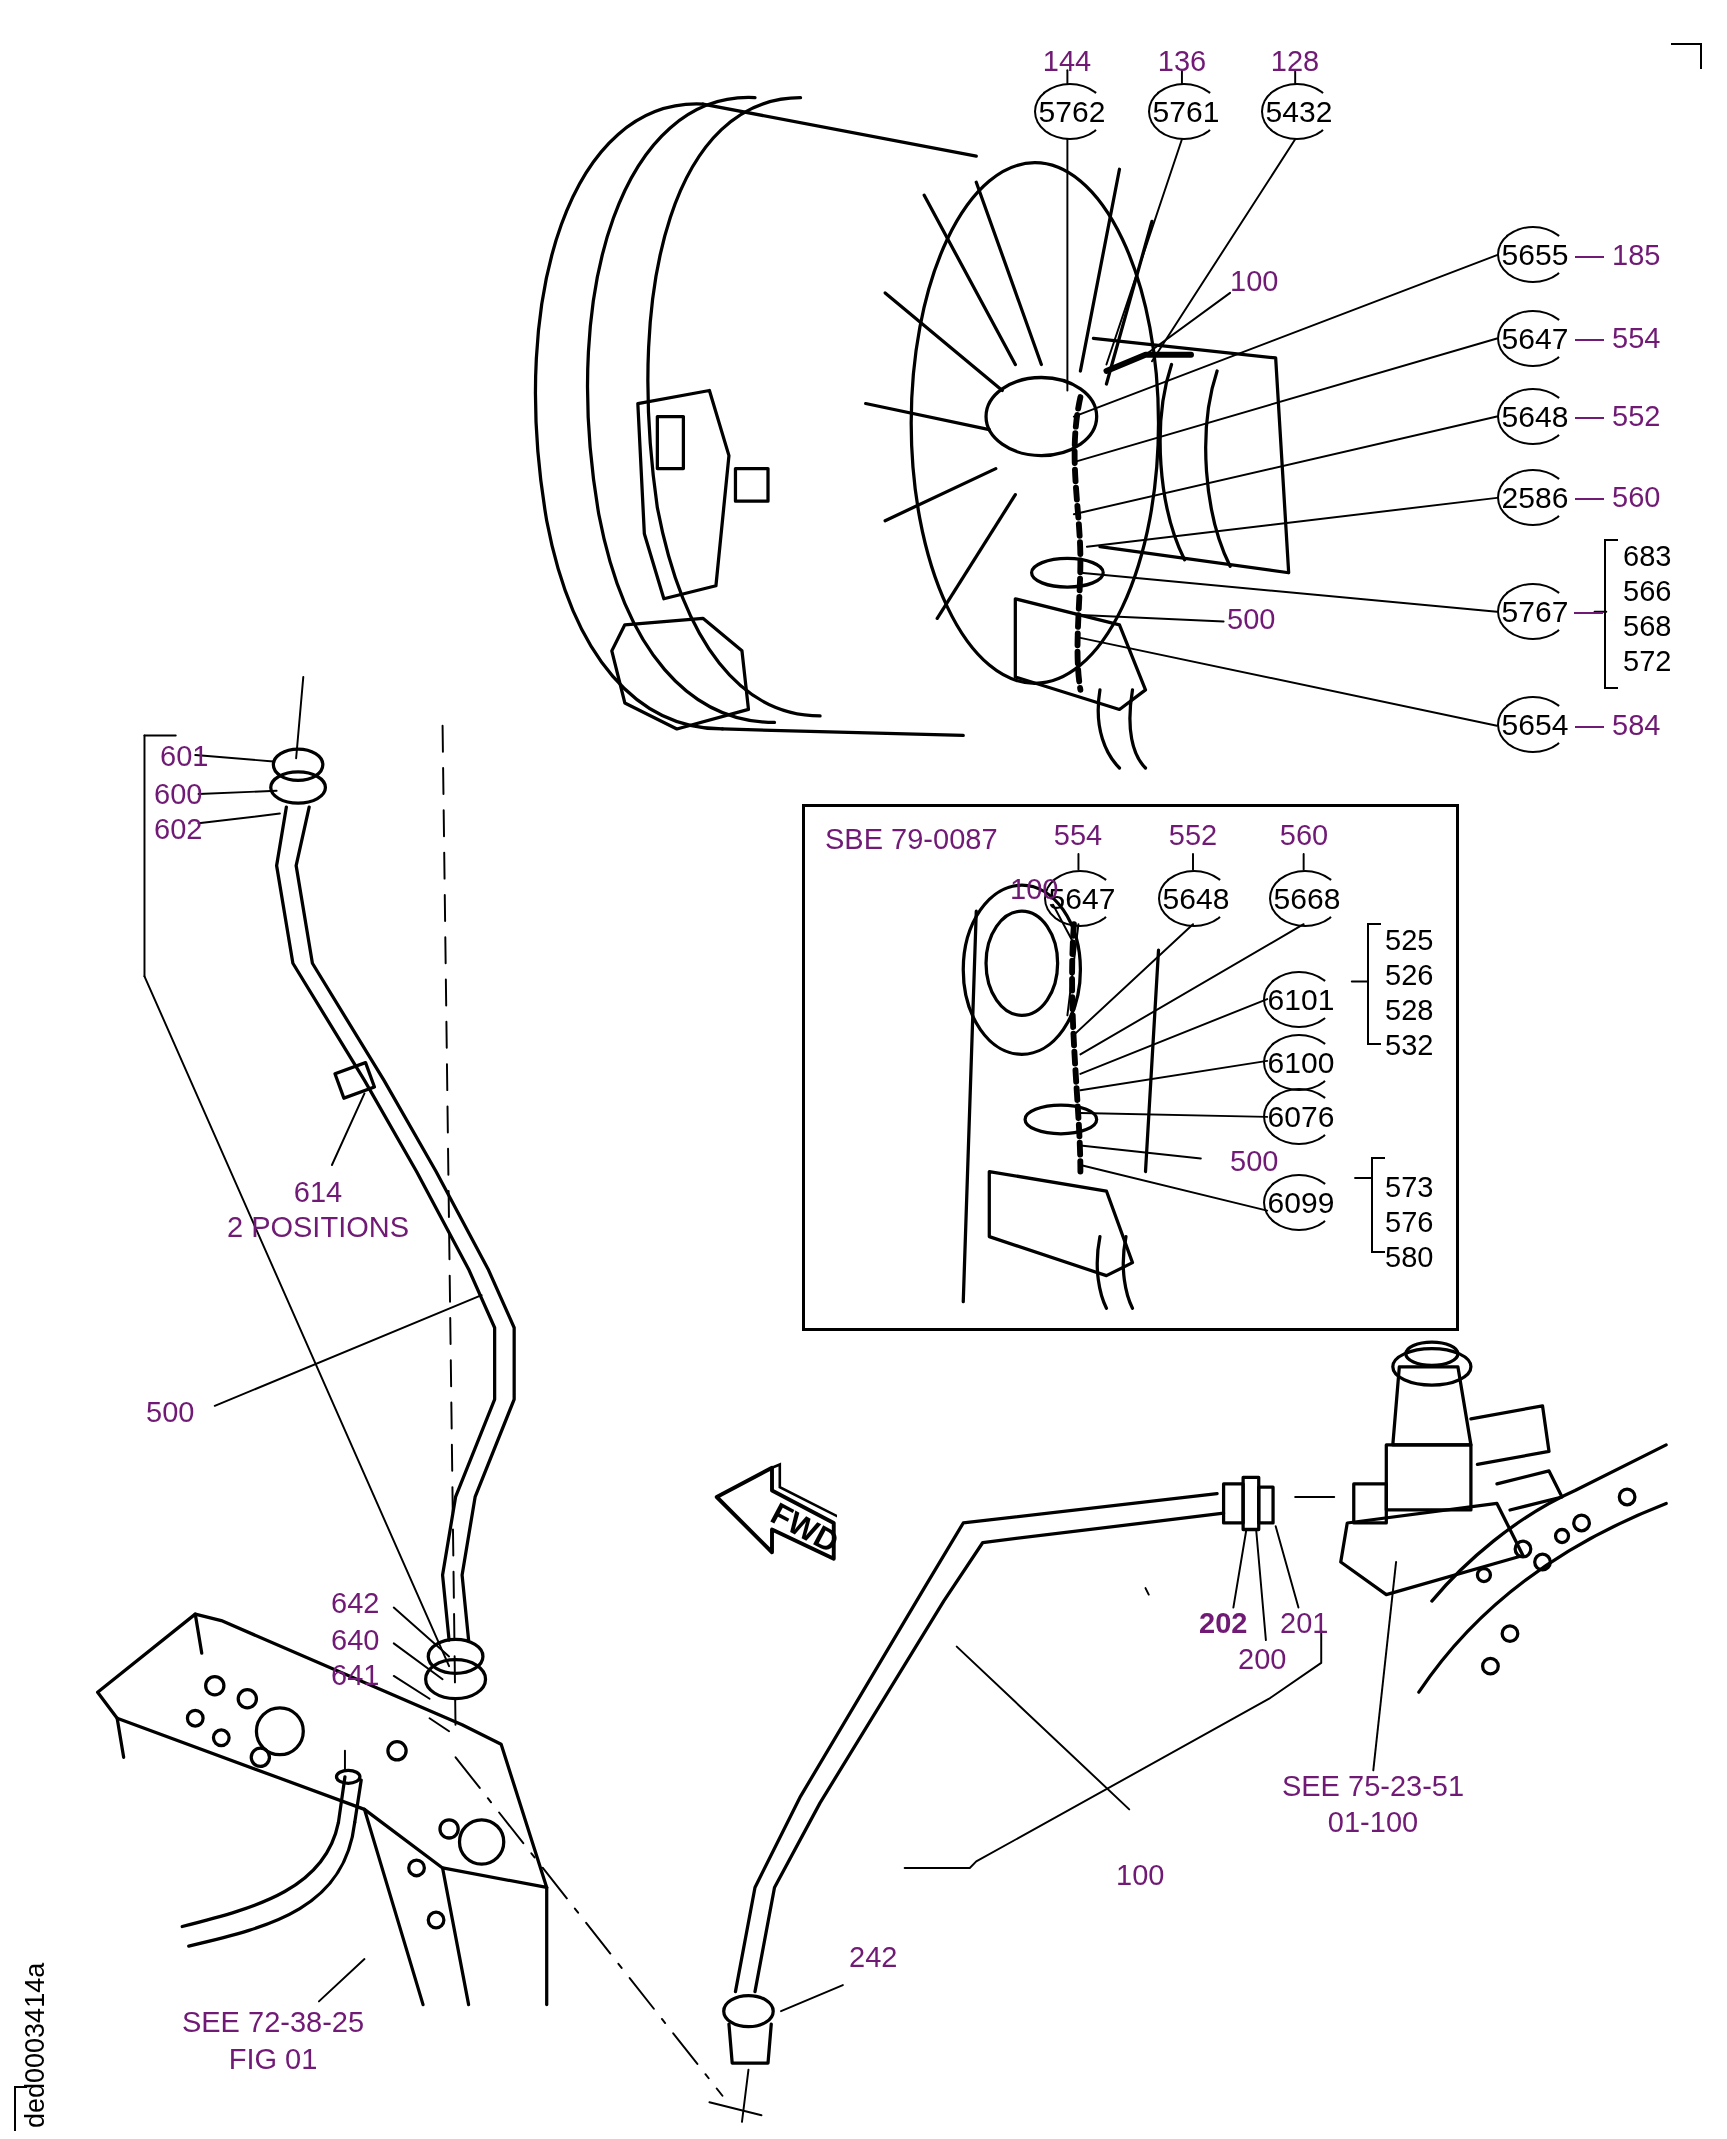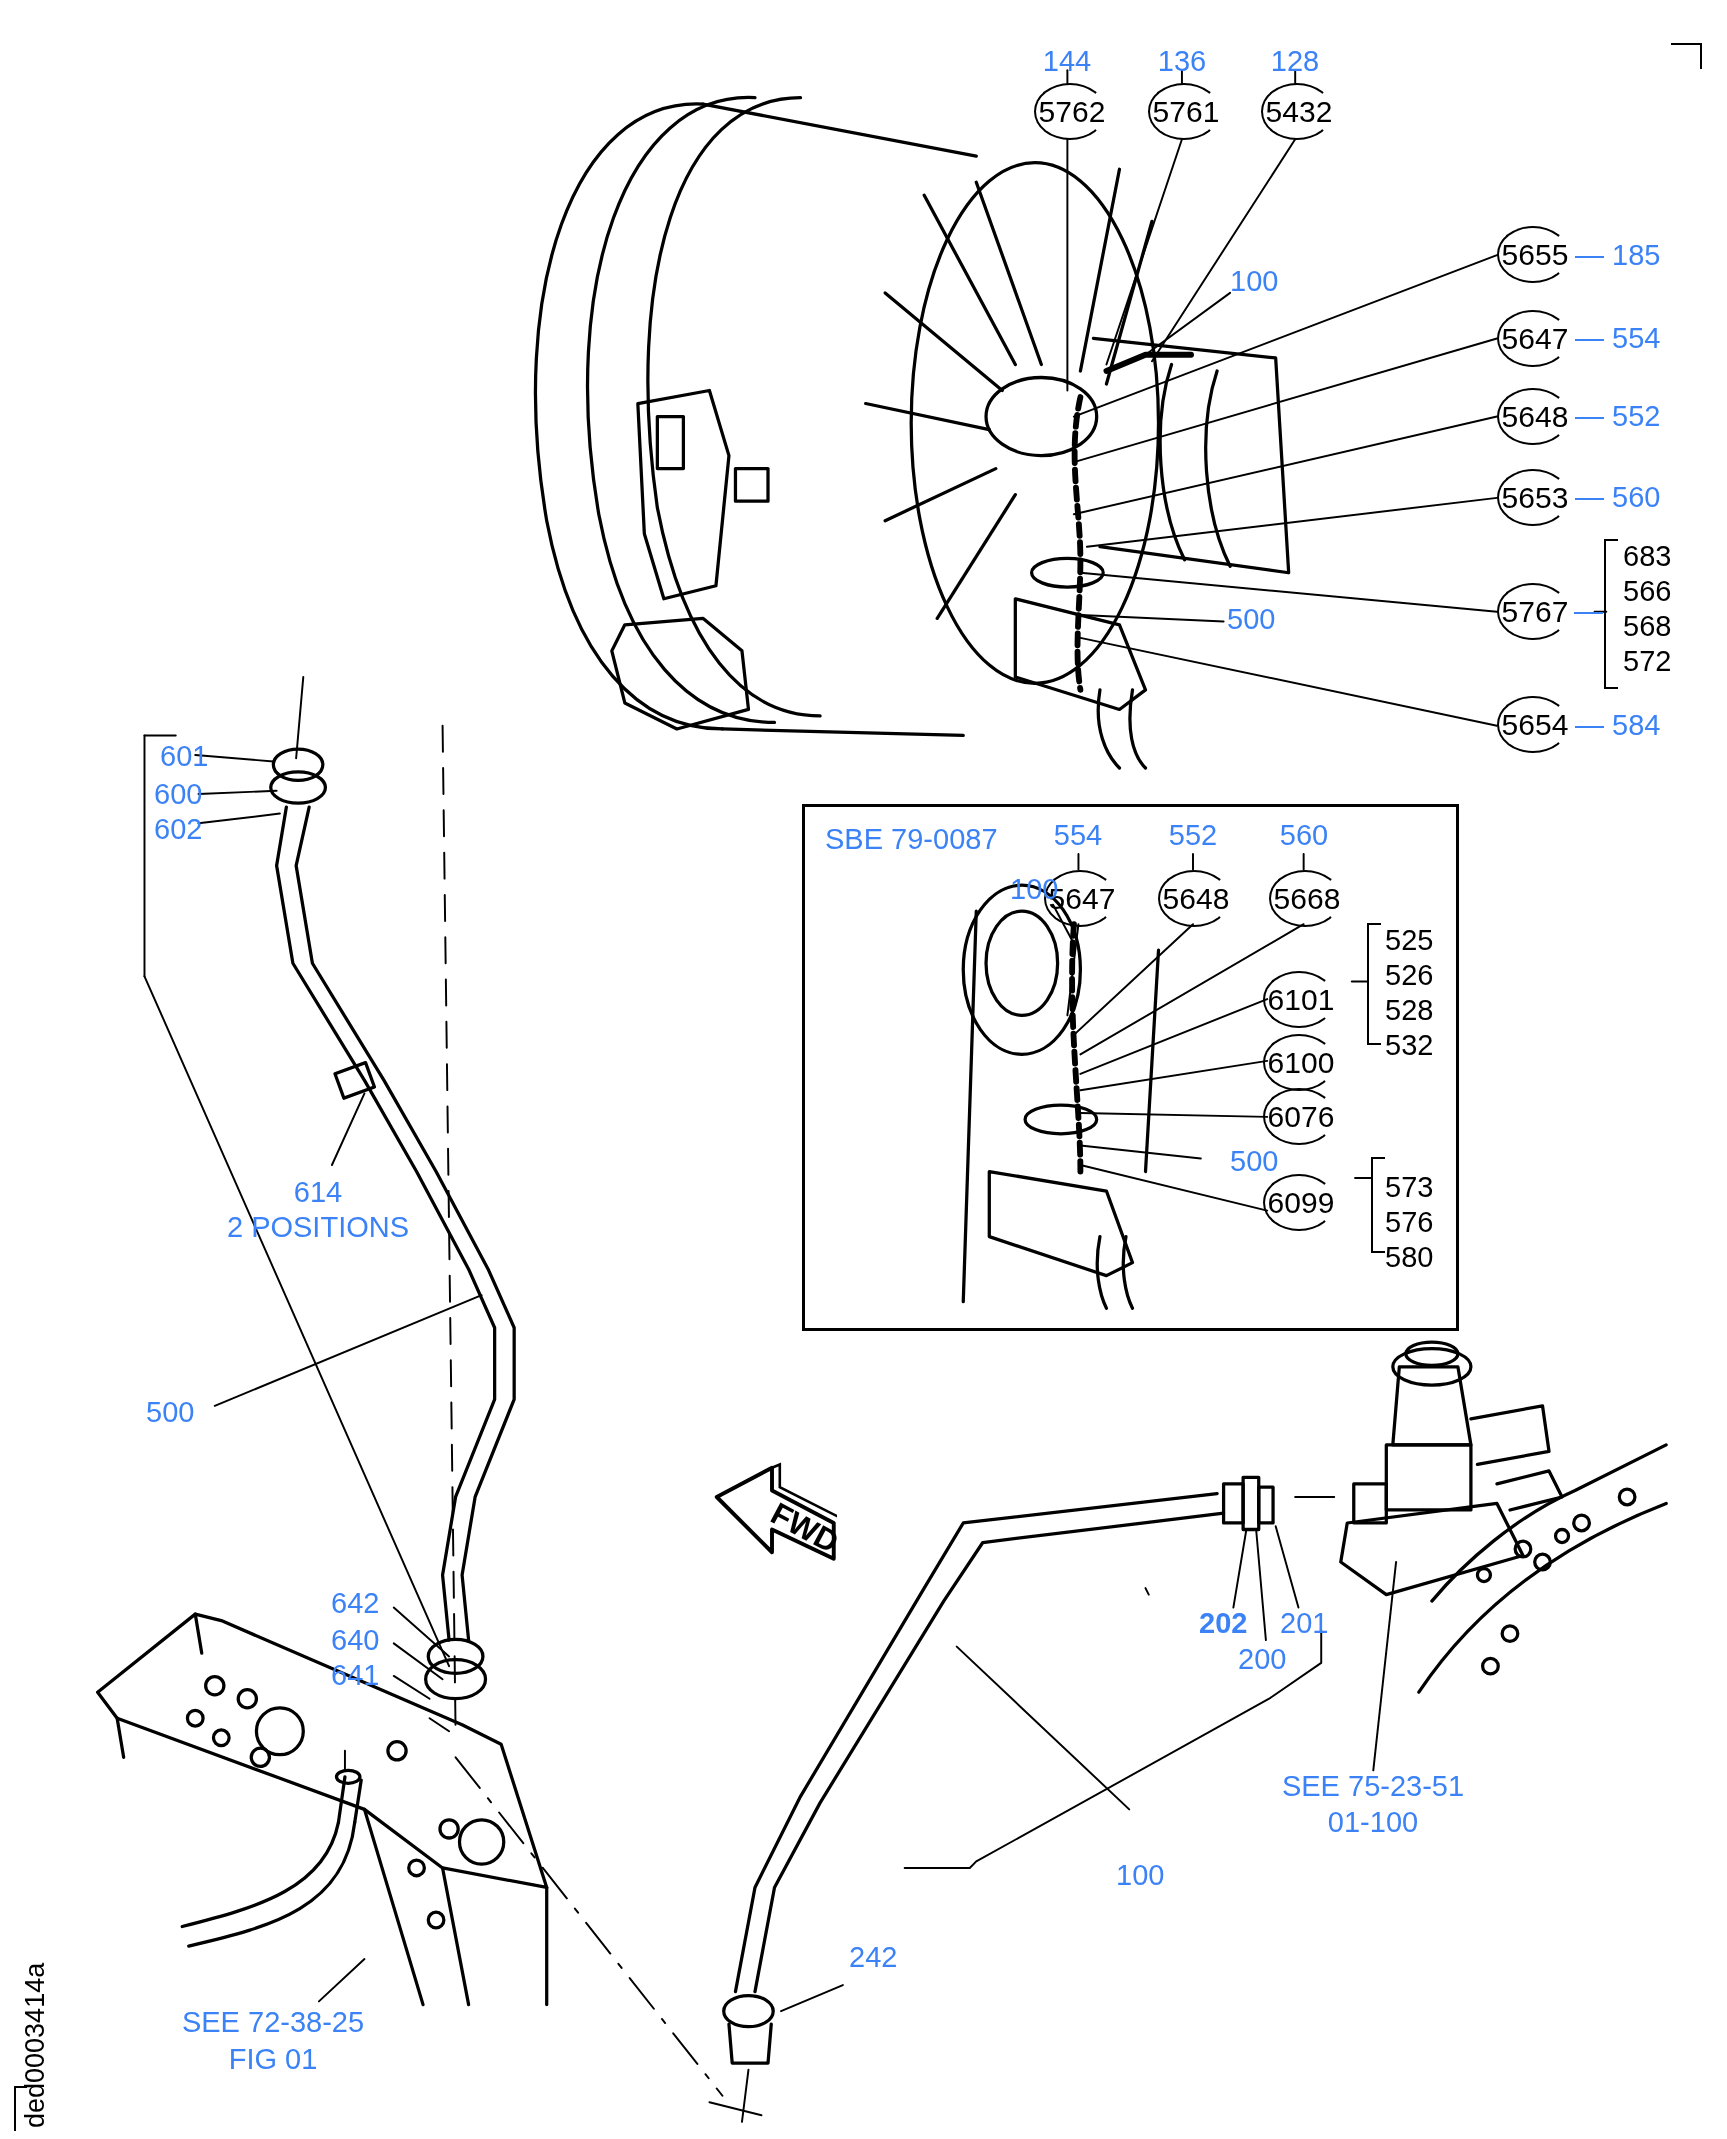--- a/index.html
+++ b/index.html
@@ -1,19 +1,19 @@
 <!DOCTYPE html>
 <html style="font-size:10.4px"><head>
 <meta charset="utf-8">
 <style>
   html, body { margin:0; padding:0; background:#ffffff; }
   body { width:1728px; height:2140px; position:relative; overflow:hidden;
          font-family:"Liberation Sans", sans-serif; color:#000; }
   #art { position:absolute; left:0; top:0; width:1728px; height:2140px; }
-  .lbl { position:absolute; font-size:29px; line-height:1; white-space:nowrap; color:#3b82f6; }
+  .lbl { position:absolute; font-size:29px; line-height:1; white-space:nowrap; color:#701a75; }
   .lbl.c { transform:translateX(-50%); text-align:center; }
   .bubble { position:absolute; width:72px; height:57px; border:2px solid #000;
             border-radius:50%; border-right-color:transparent; box-sizing:border-box;
             display:flex; align-items:center; justify-content:center; font-size:30px; }
   .bubble span { margin-left:3.9px; }
   .bracket { position:absolute; border:2.6px solid #000; border-right:none; width:14.3px; box-sizing:border-box; }
   .stack { position:absolute; font-size:29px; line-height:35px; }
   .inset { position:absolute; left:802px; top:804px; width:657px; height:527px;
            border:3.9px solid #000; box-sizing:border-box; }
   .doc-id { position:absolute; left:19.5px; top:2128px; transform-origin:0 0; transform:rotate(-90deg);
@@ -234,21 +234,21 @@
 <div class="lbl" style="left:1575px; top:241px;">— <span>185</span></div>
 <div class="bubble" style="left:1497px; top:310px;">
     <span>5647</span>
   </div>
 <div class="lbl" style="left:1575px; top:324px;">— <span>554</span></div>
 <div class="bubble" style="left:1497px; top:388px;">
     <span>5648</span>
   </div>
 <div class="lbl" style="left:1575px; top:402px;">— <span>552</span></div>
 <div class="bubble" style="left:1497px; top:469px;">
-    <span>5653</span>
+    <span>2586</span>
   </div>
 <div class="lbl" style="left:1575px; top:483px;">— <span>560</span></div>
 
 <div class="bubble" style="left:1497px; top:583px;">
     <span>5767</span>
   </div>
 <div class="lbl" style="left:1574px; top:597px;">—</div>
 <div class="bracket" style="left:1604px; top:539px; height:150px;"></div>
 <div class="stack" style="left:1623px; top:539px;">
   <div>683</div>

